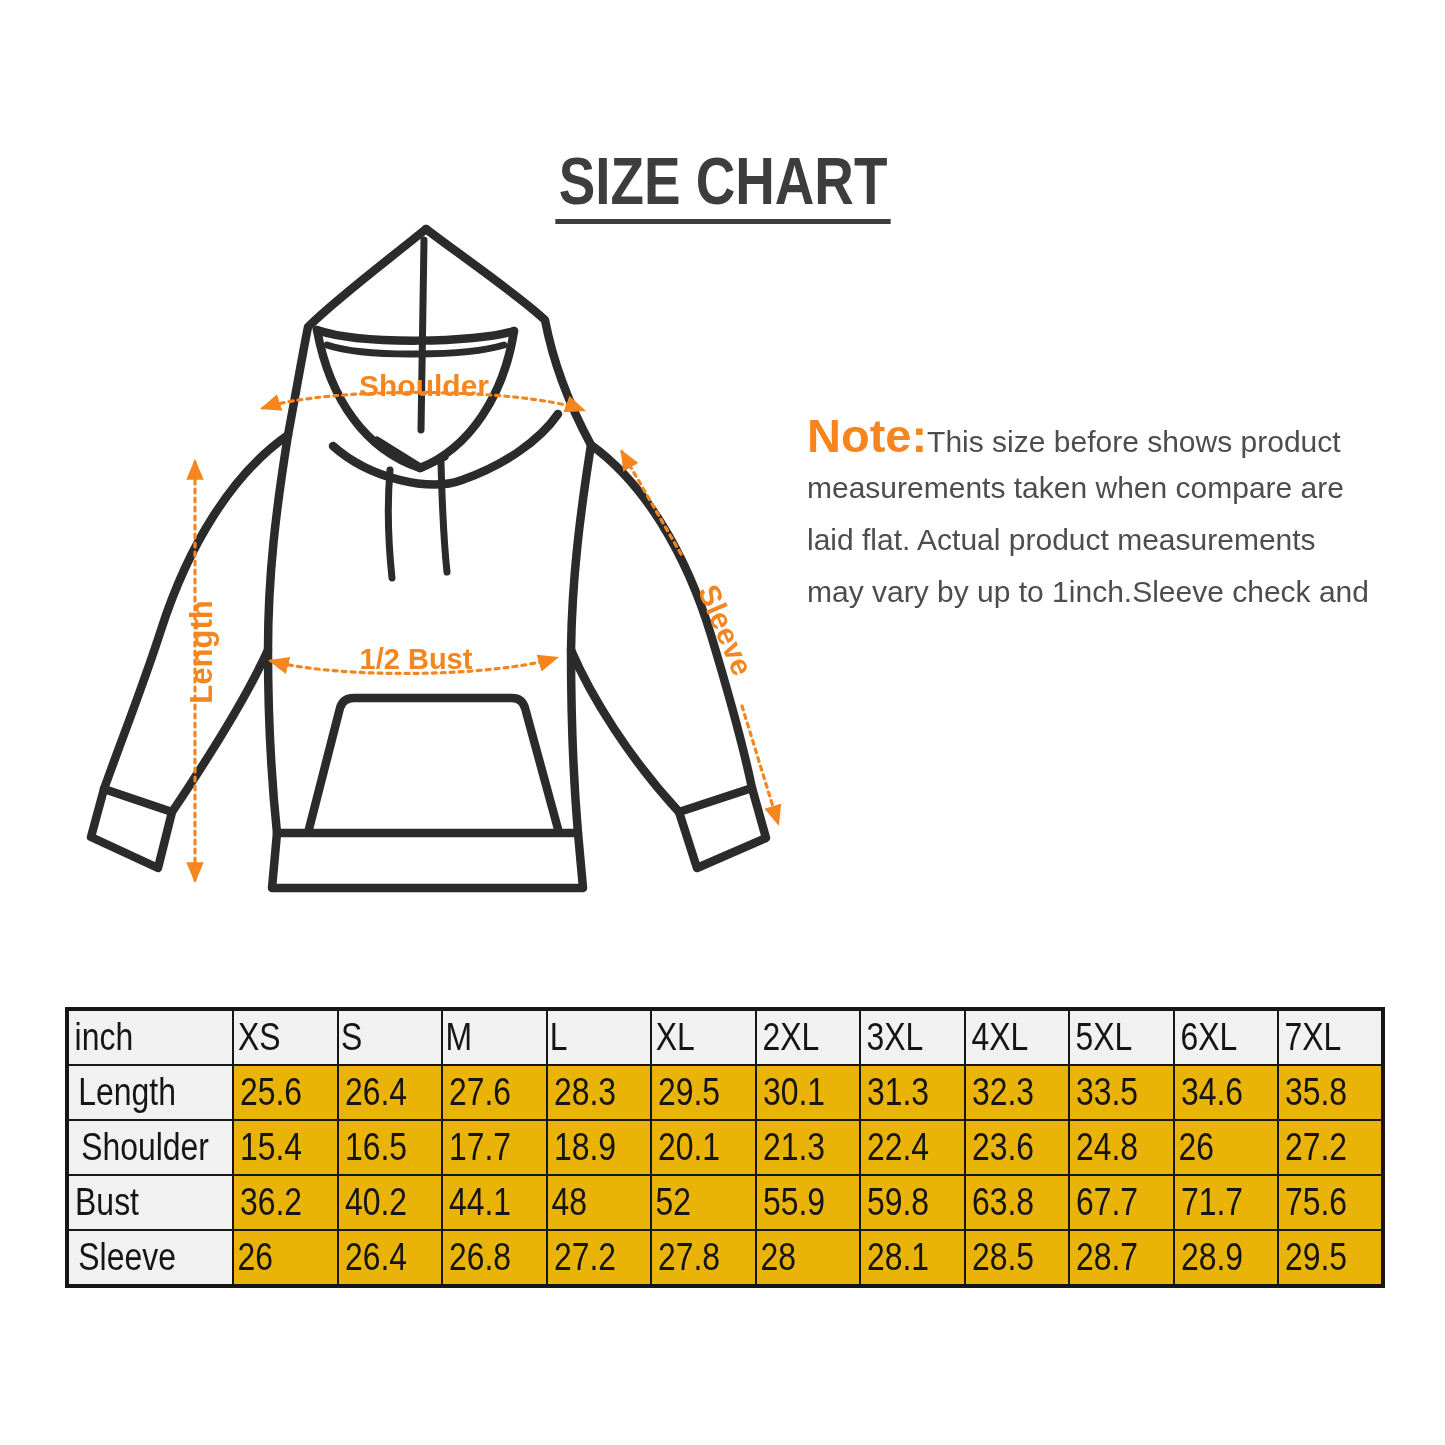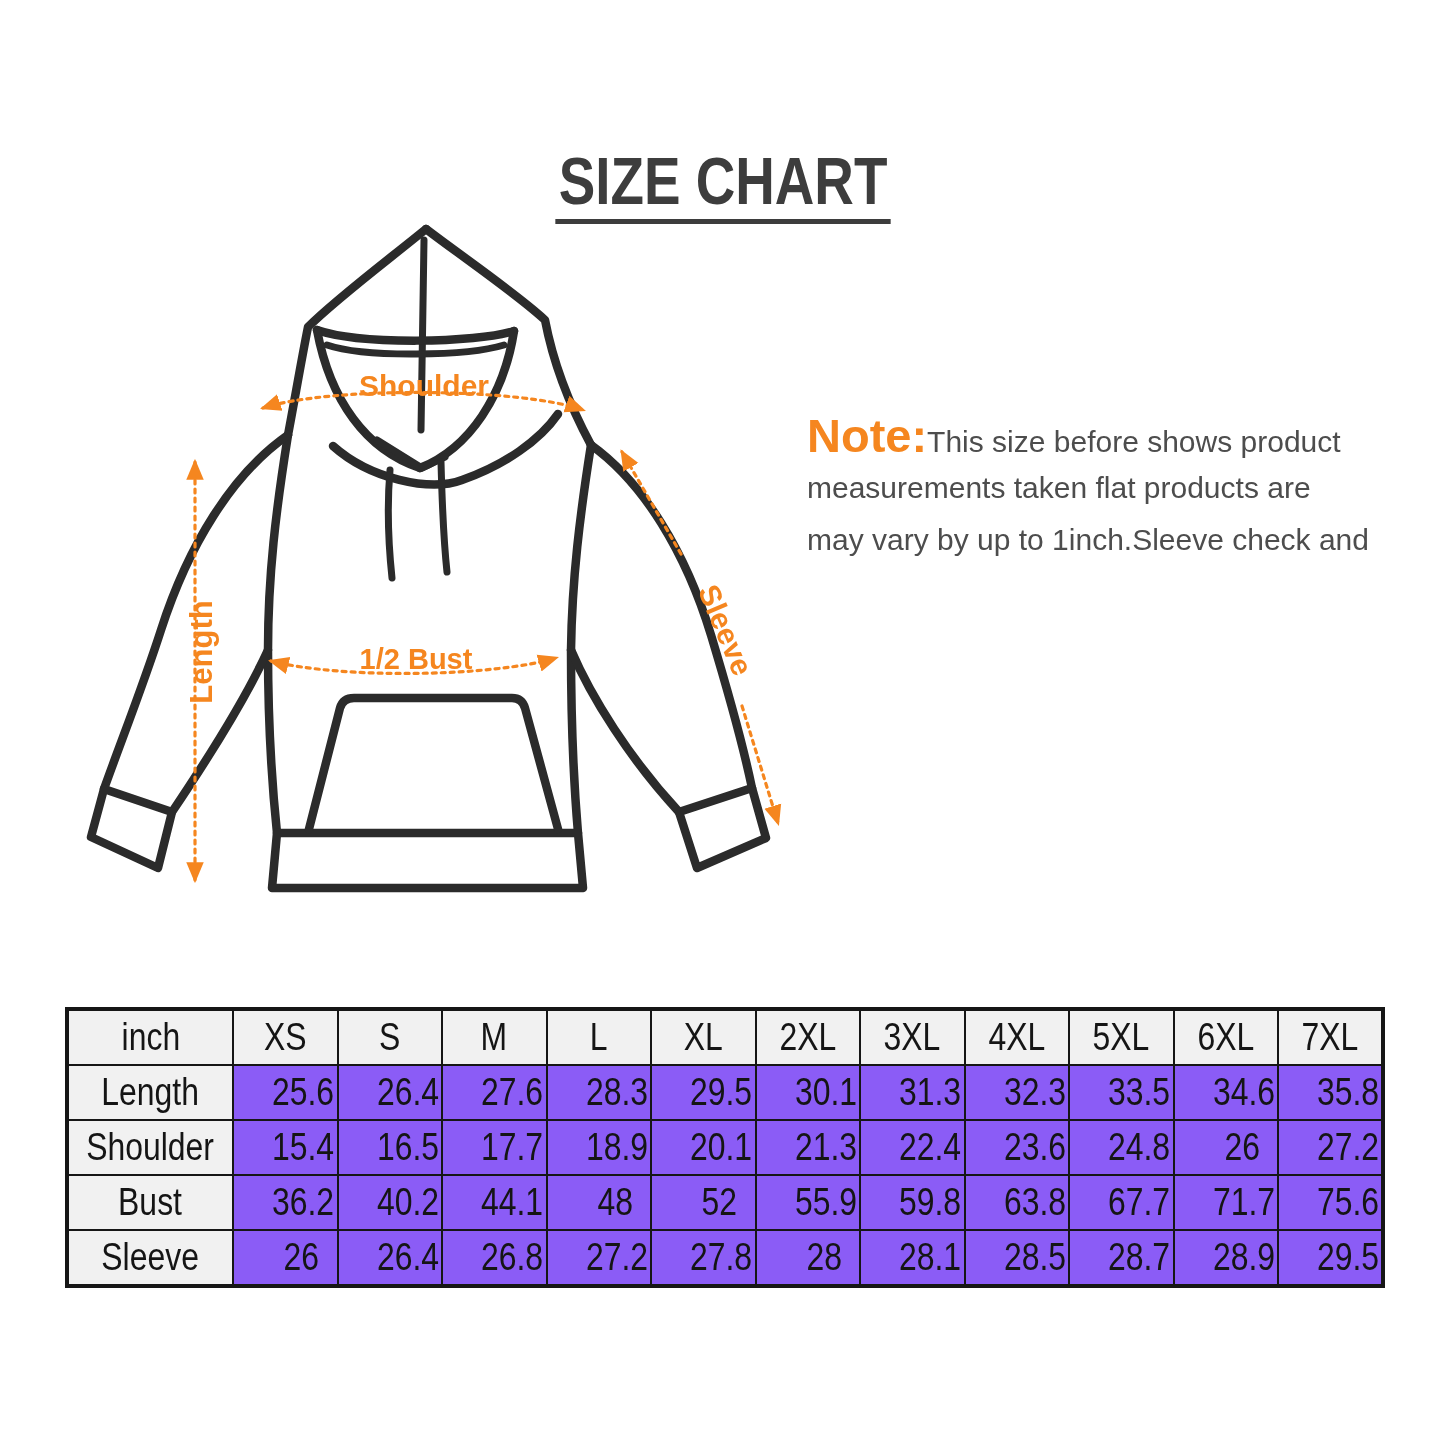--- a/index.html
+++ b/index.html
@@ -29,25 +29,25 @@
   .note-line { white-space:nowrap; height:52px; }
   .note-label { font-size:47px; font-weight:bold; color:var(--accent); line-height:52px; vertical-align:baseline;margin-top:12px; }
   
   .size-table {
     position:absolute; left:65px; top:1007px; width:1316px;
     border-collapse:collapse; table-layout:fixed;
     border:4px solid #161616; color:#151515;
   }
   .size-table th, .size-table td {
     border:2px solid #161616; height:53px; padding:0;
-    text-align:center; vertical-align:middle;
+    text-align:left; vertical-align:middle;
     font-size:38px; font-weight:normal; overflow:hidden;
   }
   .size-table th { background:#f1f1f1; }
-  .size-table td { background:#8b5cf6;padding-left:32px; }
+  .size-table td { background:#eab308; }
   .cx { display:inline-block; transform:scaleX(0.84); white-space:nowrap; }
   .col-label { width:166px; }
   .col-size  { width:104.5px; }
 </style>
 </head>
 <body>
 
 <div class="page">
 
   <h1 class="title">SIZE CHART</h1>
@@ -96,21 +96,22 @@
 
       <text class="ann-text" x="424" y="396" font-size="30" text-anchor="middle">Shoulder</text>
       <text class="ann-text" transform="translate(212,652) rotate(-90)" font-size="31" text-anchor="middle">Length</text>
       <text class="ann-text" x="416" y="669" font-size="29" text-anchor="middle">1/2 Bust</text>
       <text class="ann-text" transform="translate(716,634) rotate(67)" font-size="30" text-anchor="middle">Sleeve</text>
     </g>
   </svg>
 
   <div class="note">
     <div class="note-line"><span class="note-label">Note:</span><span>This size before shows product</span></div>
-    <div class="note-line">measurements taken flat products are</div>
+    <div class="note-line">measurements taken when compare are</div>
+    <div class="note-line">laid flat. Actual product measurements</div>
     <div class="note-line">may vary by up to 1inch.Sleeve check and</div>
   </div>
 
   <table class="size-table">
     <colgroup>
       <col class="col-label">
       <col class="col-size">
         <col class="col-size">
         <col class="col-size">
         <col class="col-size">

